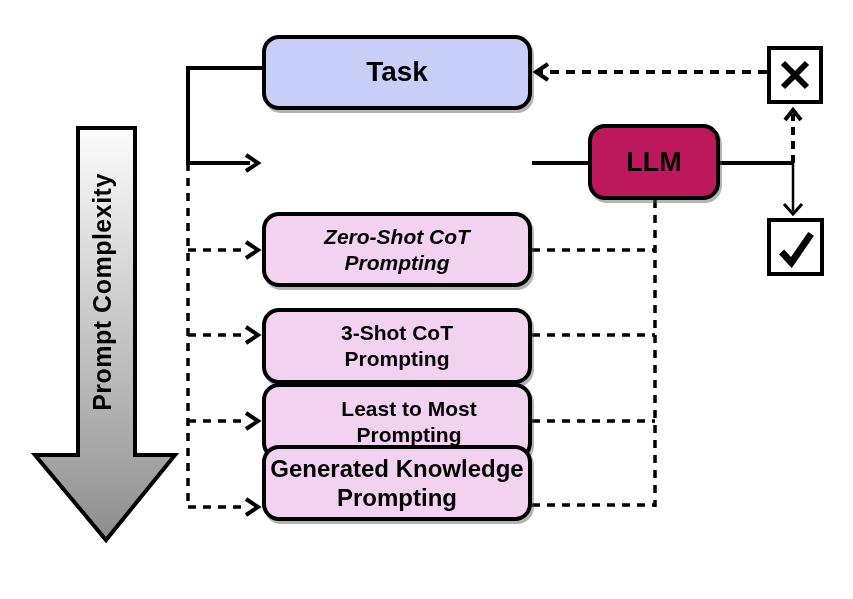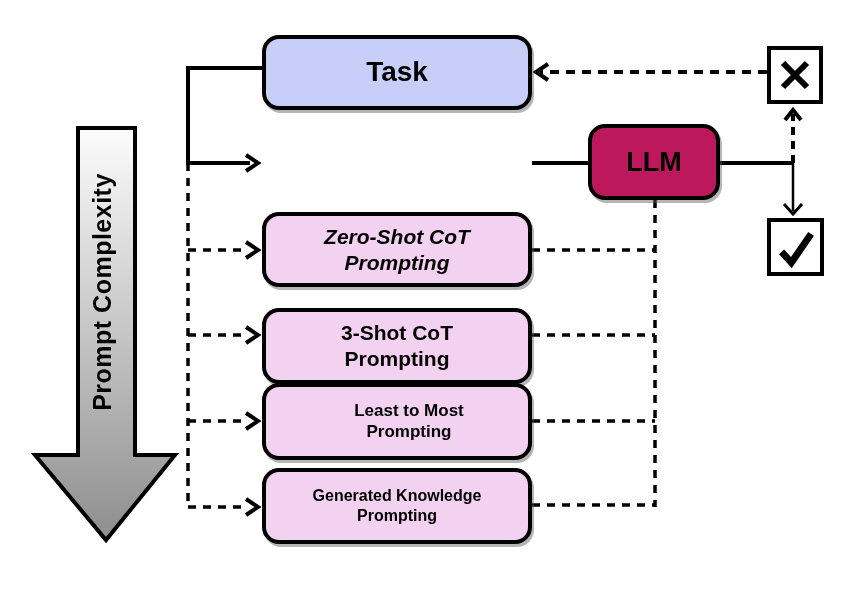--- a/index.html
+++ b/index.html
@@ -18,22 +18,22 @@
   .pink{background:#f3d1f0;}
   .yellow{background:#be185d;}
   .result{
     position:absolute;box-sizing:border-box;border:4px solid #000;background:#fff;
     border-radius:0;display:flex;align-items:center;justify-content:center;padding:4px;
   }
   .node-task{left:262px;top:35px;width:270px;height:75px;font-size:28px;}
   .node-role{left:262px;top:127px;width:270px;height:74px;font-size:21px;}
   .node-zero{left:262px;top:212px;width:270px;height:75px;font-size:21px;font-style:italic;}
   .node-three{left:262px;top:297px;width:270px;height:76px;font-size:21px;margin-top:11px;}
-  .node-least{left:262px;top:383px;width:270px;height:77px;font-size:17px;padding-left:24px;}
-  .node-generated{left:262px;top:468px;width:270px;height:76px;font-size:16px;}
+  .node-least{left:262px;top:383px;width:270px;height:77px;font-size:21px;padding-left:24px;}
+  .node-generated{left:262px;top:445px;width:270px;height:76px;font-size:24px;}
   .node-llm{left:588px;top:124px;width:132px;height:76px;font-size:27px;}
   .node-x{left:767px;top:46px;width:56px;height:58px;}
   .node-check{left:767px;top:218px;width:57px;height:58px;}
   .complexity-label{
     position:absolute;left:-74px;top:274px;width:360px;height:36px;
     transform:rotate(-90deg);text-align:center;font-weight:bold;font-size:25px;
     color:#000;letter-spacing:0.5px;
   }
 </style>
 </head>

